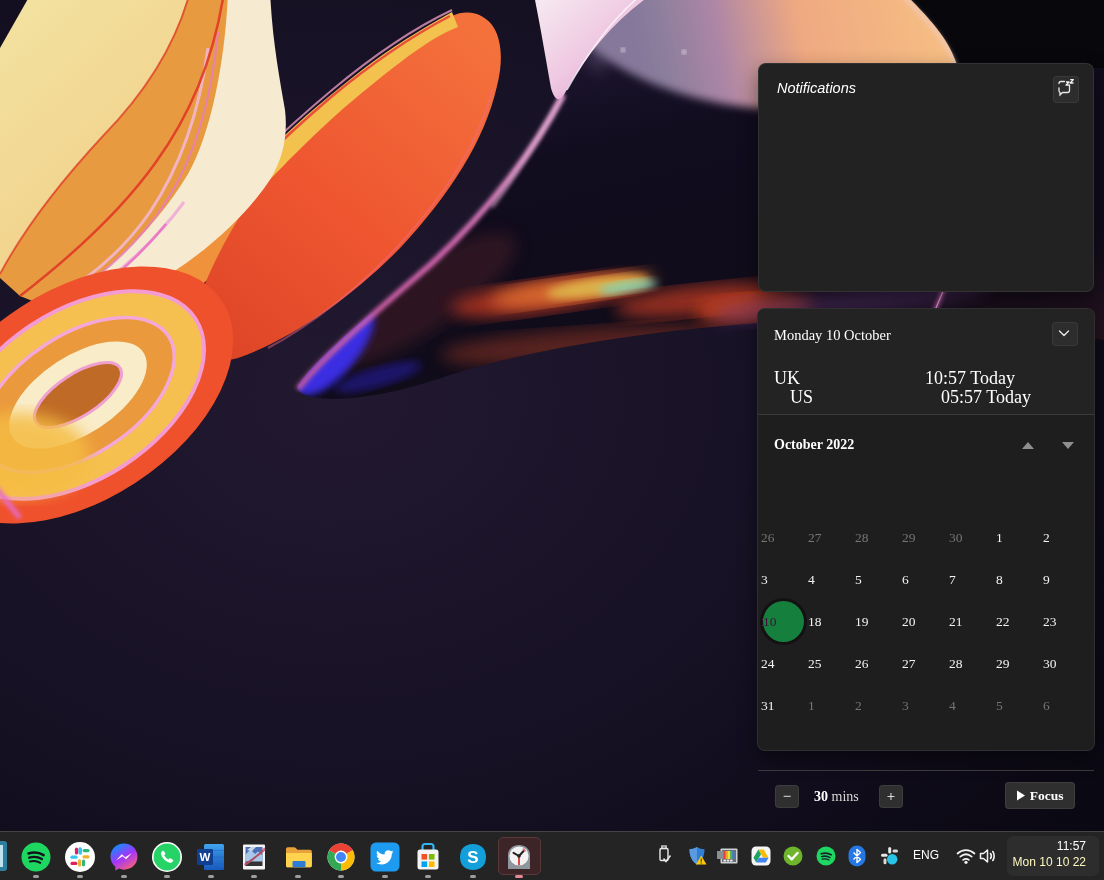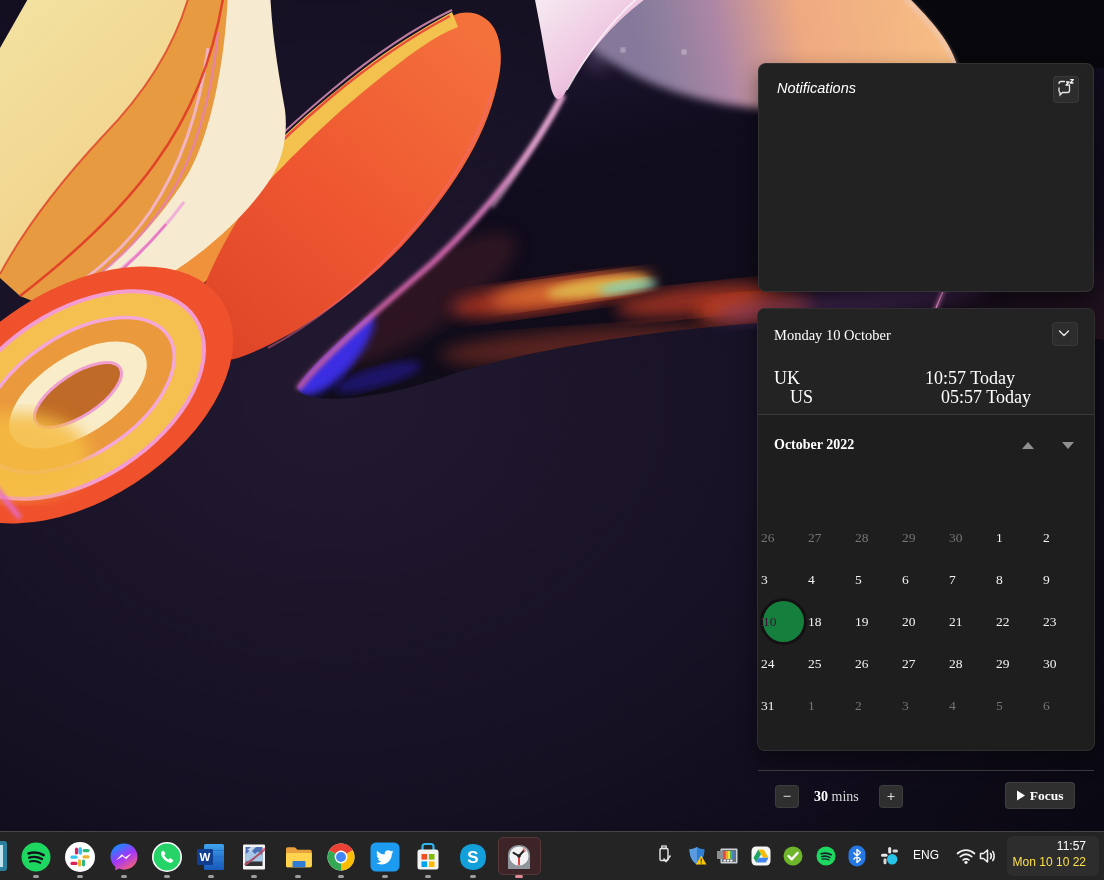--- a/index.html
+++ b/index.html
@@ -47,21 +47,21 @@
     border:1px solid rgba(255,255,255,0.08);border-radius:4px;color:#fff;font-size:13.5px;
     text-align:center;line-height:25px;box-sizing:border-box;}
   
   #taskbar{position:absolute;left:0;top:831px;width:1104px;height:49px;background:#242424;
     border-top:1px solid #454545;box-sizing:border-box;}
   .tico{position:absolute;top:9px;width:32px;height:32px;}
   .pill{position:absolute;top:43px;width:6px;height:3px;border-radius:2px;background:#9d9d9d;}
   #clockBox{position:absolute;left:1007px;top:4px;width:92px;height:40px;background:#2d2d2d;
     border-radius:6px;}
   #clockBox .l1{position:absolute;right:13px;top:3px;font-size:12px;color:#fff;text-align:right;}
-  #clockBox .l2{position:absolute;right:13px;top:19px;font-size:12px;color:#fde047;text-align:right;}
+  #clockBox .l2{position:absolute;right:13px;top:19px;font-size:12px;color:#fef9c3;text-align:right;}
   #eng{position:absolute;left:913px;top:16px;width:30px;text-align:left;font-size:12px;color:#fff;}
   .trayico{position:absolute;top:12px;width:24px;height:24px;}
 </style>
 </head>
 <body>
 <div id="stage">
 
   <div id="wall" class="abs" style="left:0;top:0">
   <svg width="1104" height="880" viewBox="0 0 1104 880">
     <defs>

